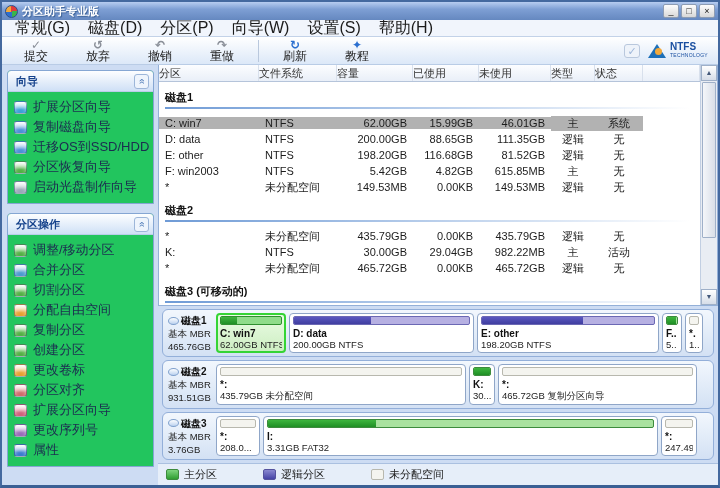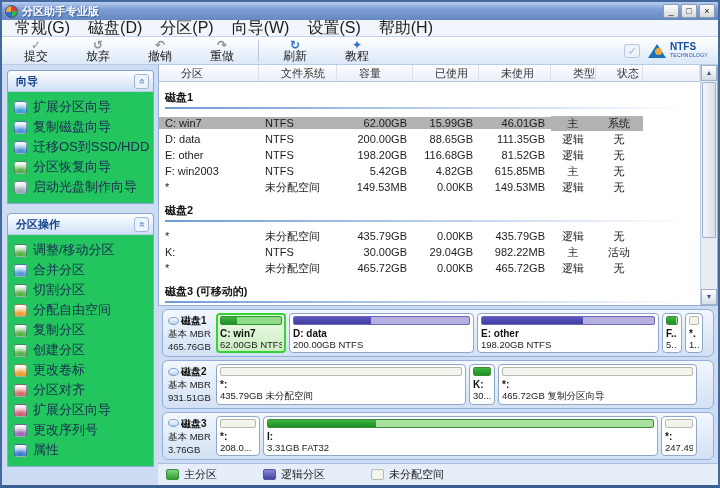--- a/index.html
+++ b/index.html
@@ -60,21 +60,21 @@
               box-shadow:inset 0 5px 4px rgba(255,255,255,.55); flex:0 0 auto; }
   .side-lab { font-size:13px; color:#1c2c50; white-space:nowrap; overflow:hidden; }
 
   .content { flex:1; display:flex; flex-direction:column; min-width:0; }
 
   
   .table-region { height:241px; background:#fff; border:1px solid #94b0d8; border-top:none; display:flex; flex:0 0 auto; }
   .table-col { flex:1; min-width:0; display:flex; flex-direction:column; }
   .thead { height:17px; display:grid; grid-template-columns:100px 78px 76px 66px 72px 44px 48px 1fr;
            background:linear-gradient(#fcfdff,#e9eff8); border-bottom:1px solid #b5c4da; flex:0 0 auto; }
-  .th { font-size:11px; color:#333; padding:1px 22px; border-right:1px solid #d8e0ec; white-space:nowrap; overflow:hidden; }
+  .th { font-size:11px; color:#333; padding:1px 0; border-right:1px solid #d8e0ec; white-space:nowrap; overflow:hidden; }
   .tbody { flex:1; overflow:hidden; position:relative; }
   .grp-name { font-weight:bold; font-size:11px; color:#111; margin:8px 0 0 6px; }
   .grp-line { height:2px; margin:2px 10px 6px 6px;
               background:linear-gradient(to right,#6f9bd6,rgba(111,155,214,0)); }
   .trow { display:grid; grid-template-columns:100px 78px 76px 66px 72px 44px 48px 1fr; height:16px; align-items:center; }
   .td { font-size:11px; color:#1c1c1c; padding:0 6px; white-space:nowrap; overflow:hidden; }
   .td.r { text-align:right; } .td.c { text-align:center; }
   .trow.sel .td { background:#b2b2b2; }
   .trow.sel .td.fill { background:transparent; }
 

